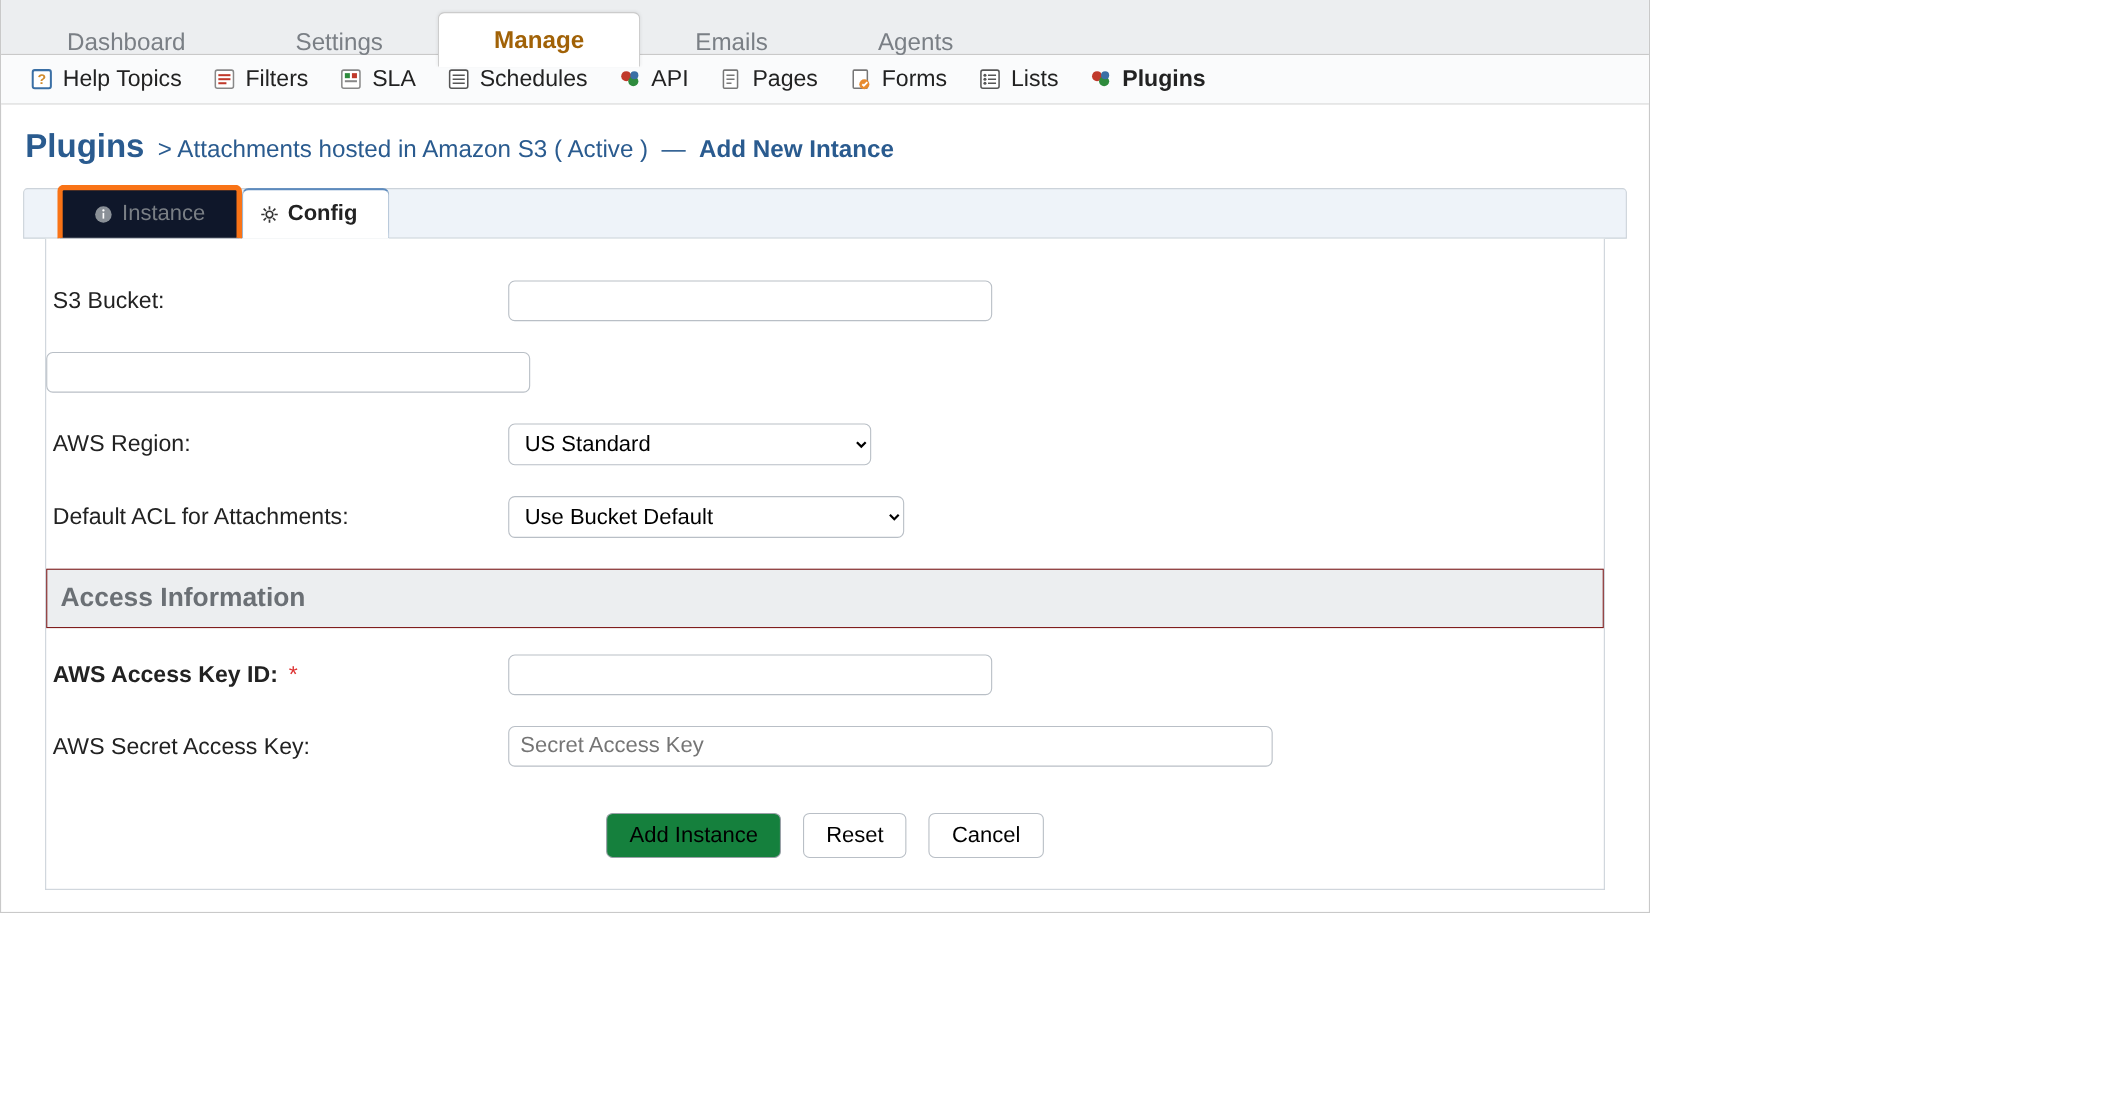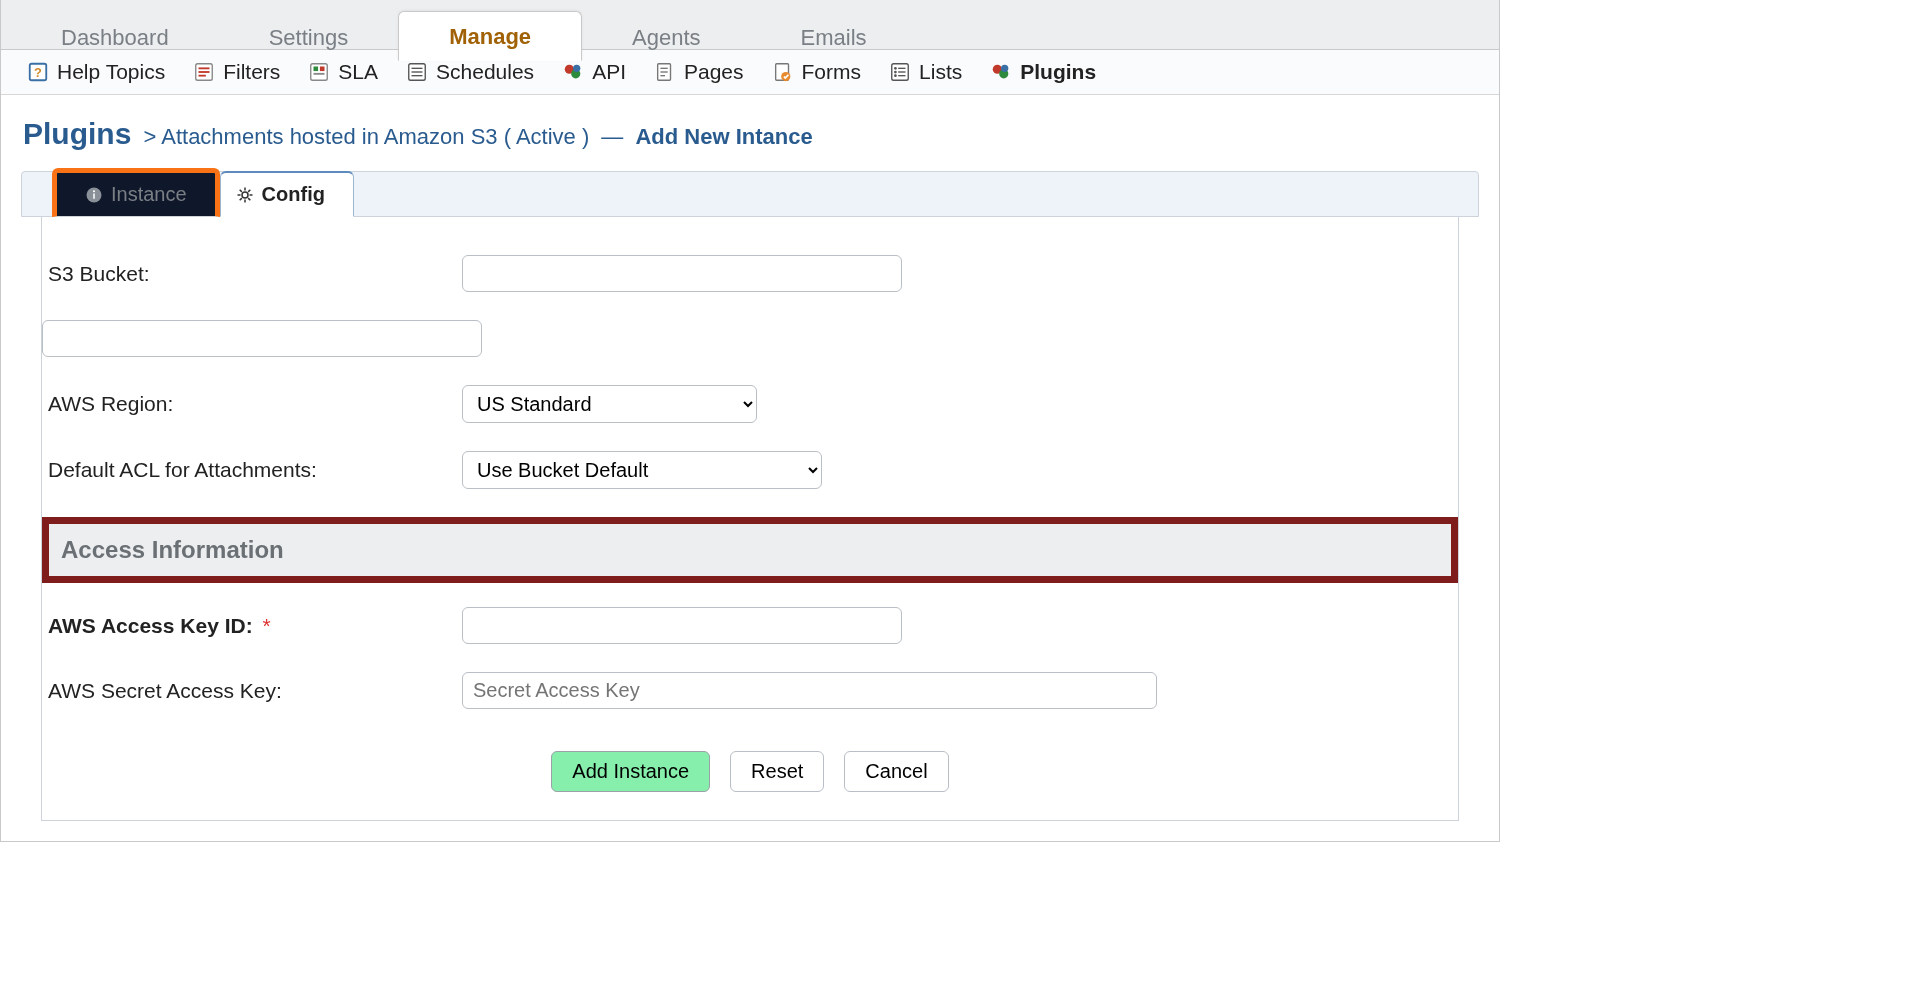--- a/index.html
+++ b/index.html
@@ -153,30 +153,30 @@
   .form-row input[type="text"],
   .form-row input[type="password"],
   .form-row select {
     font-size: 20px;
     padding: 6px 10px;
     border: 1px solid #b9bfc6;
     border-radius: 6px;
     background: #fff;
   }
   .w-med { width: 440px; }
-  .w-sel1 { width: 295px; }
+  .w-sel1 { width: 330px; }
   .w-sel2 { width: 360px; }
   .w-wide { width: 695px; }
 
   
   .section-bar {
     margin: 14px 0 10px 0;
     padding: 12px 12px;
     background: #eceef0;
-    border: 7px solid #7f1d1d;
+    border: 1px solid #7f1d1d;
     font-size: 24px;
     font-weight: 700;
     color: #6b7075;
   }
 
   
   .actions {
     display: flex;
     gap: 20px;
     justify-content: center;
@@ -184,38 +184,38 @@
   }
   .actions button {
     font-size: 20px;
     padding: 8px 20px;
     border: 1px solid #b9bfc6;
     border-radius: 6px;
     background: #fff;
     cursor: pointer;
   }
   .actions button.primary {
-    background: #86efac;
+    background: #15803d;
     border: 1px solid #9aa1a8;
   }
 
   
   svg { display: block; }
 </style>
 </head>
 <body>
 
 <div class="panel-wrap">
 
   <div class="topnav">
     <div class="tab">Dashboard</div>
     <div class="tab">Settings</div>
     <div class="tab active">Manage</div>
+    <div class="tab">Emails</div>
     <div class="tab">Agents</div>
-    <div class="tab">Emails</div>
   </div>
 
   <div class="subnav">
     <a>
       <span class="ico">
         <svg viewBox="0 0 24 24">
             <rect x="3" y="3" width="18" height="18" rx="2" fill="#fff" stroke="#3a6fa5" stroke-width="2"></rect>
             <text x="12" y="17" font-size="14" text-anchor="middle" fill="#d08a2a" font-weight="bold">?</text>
           </svg>
       </span>

